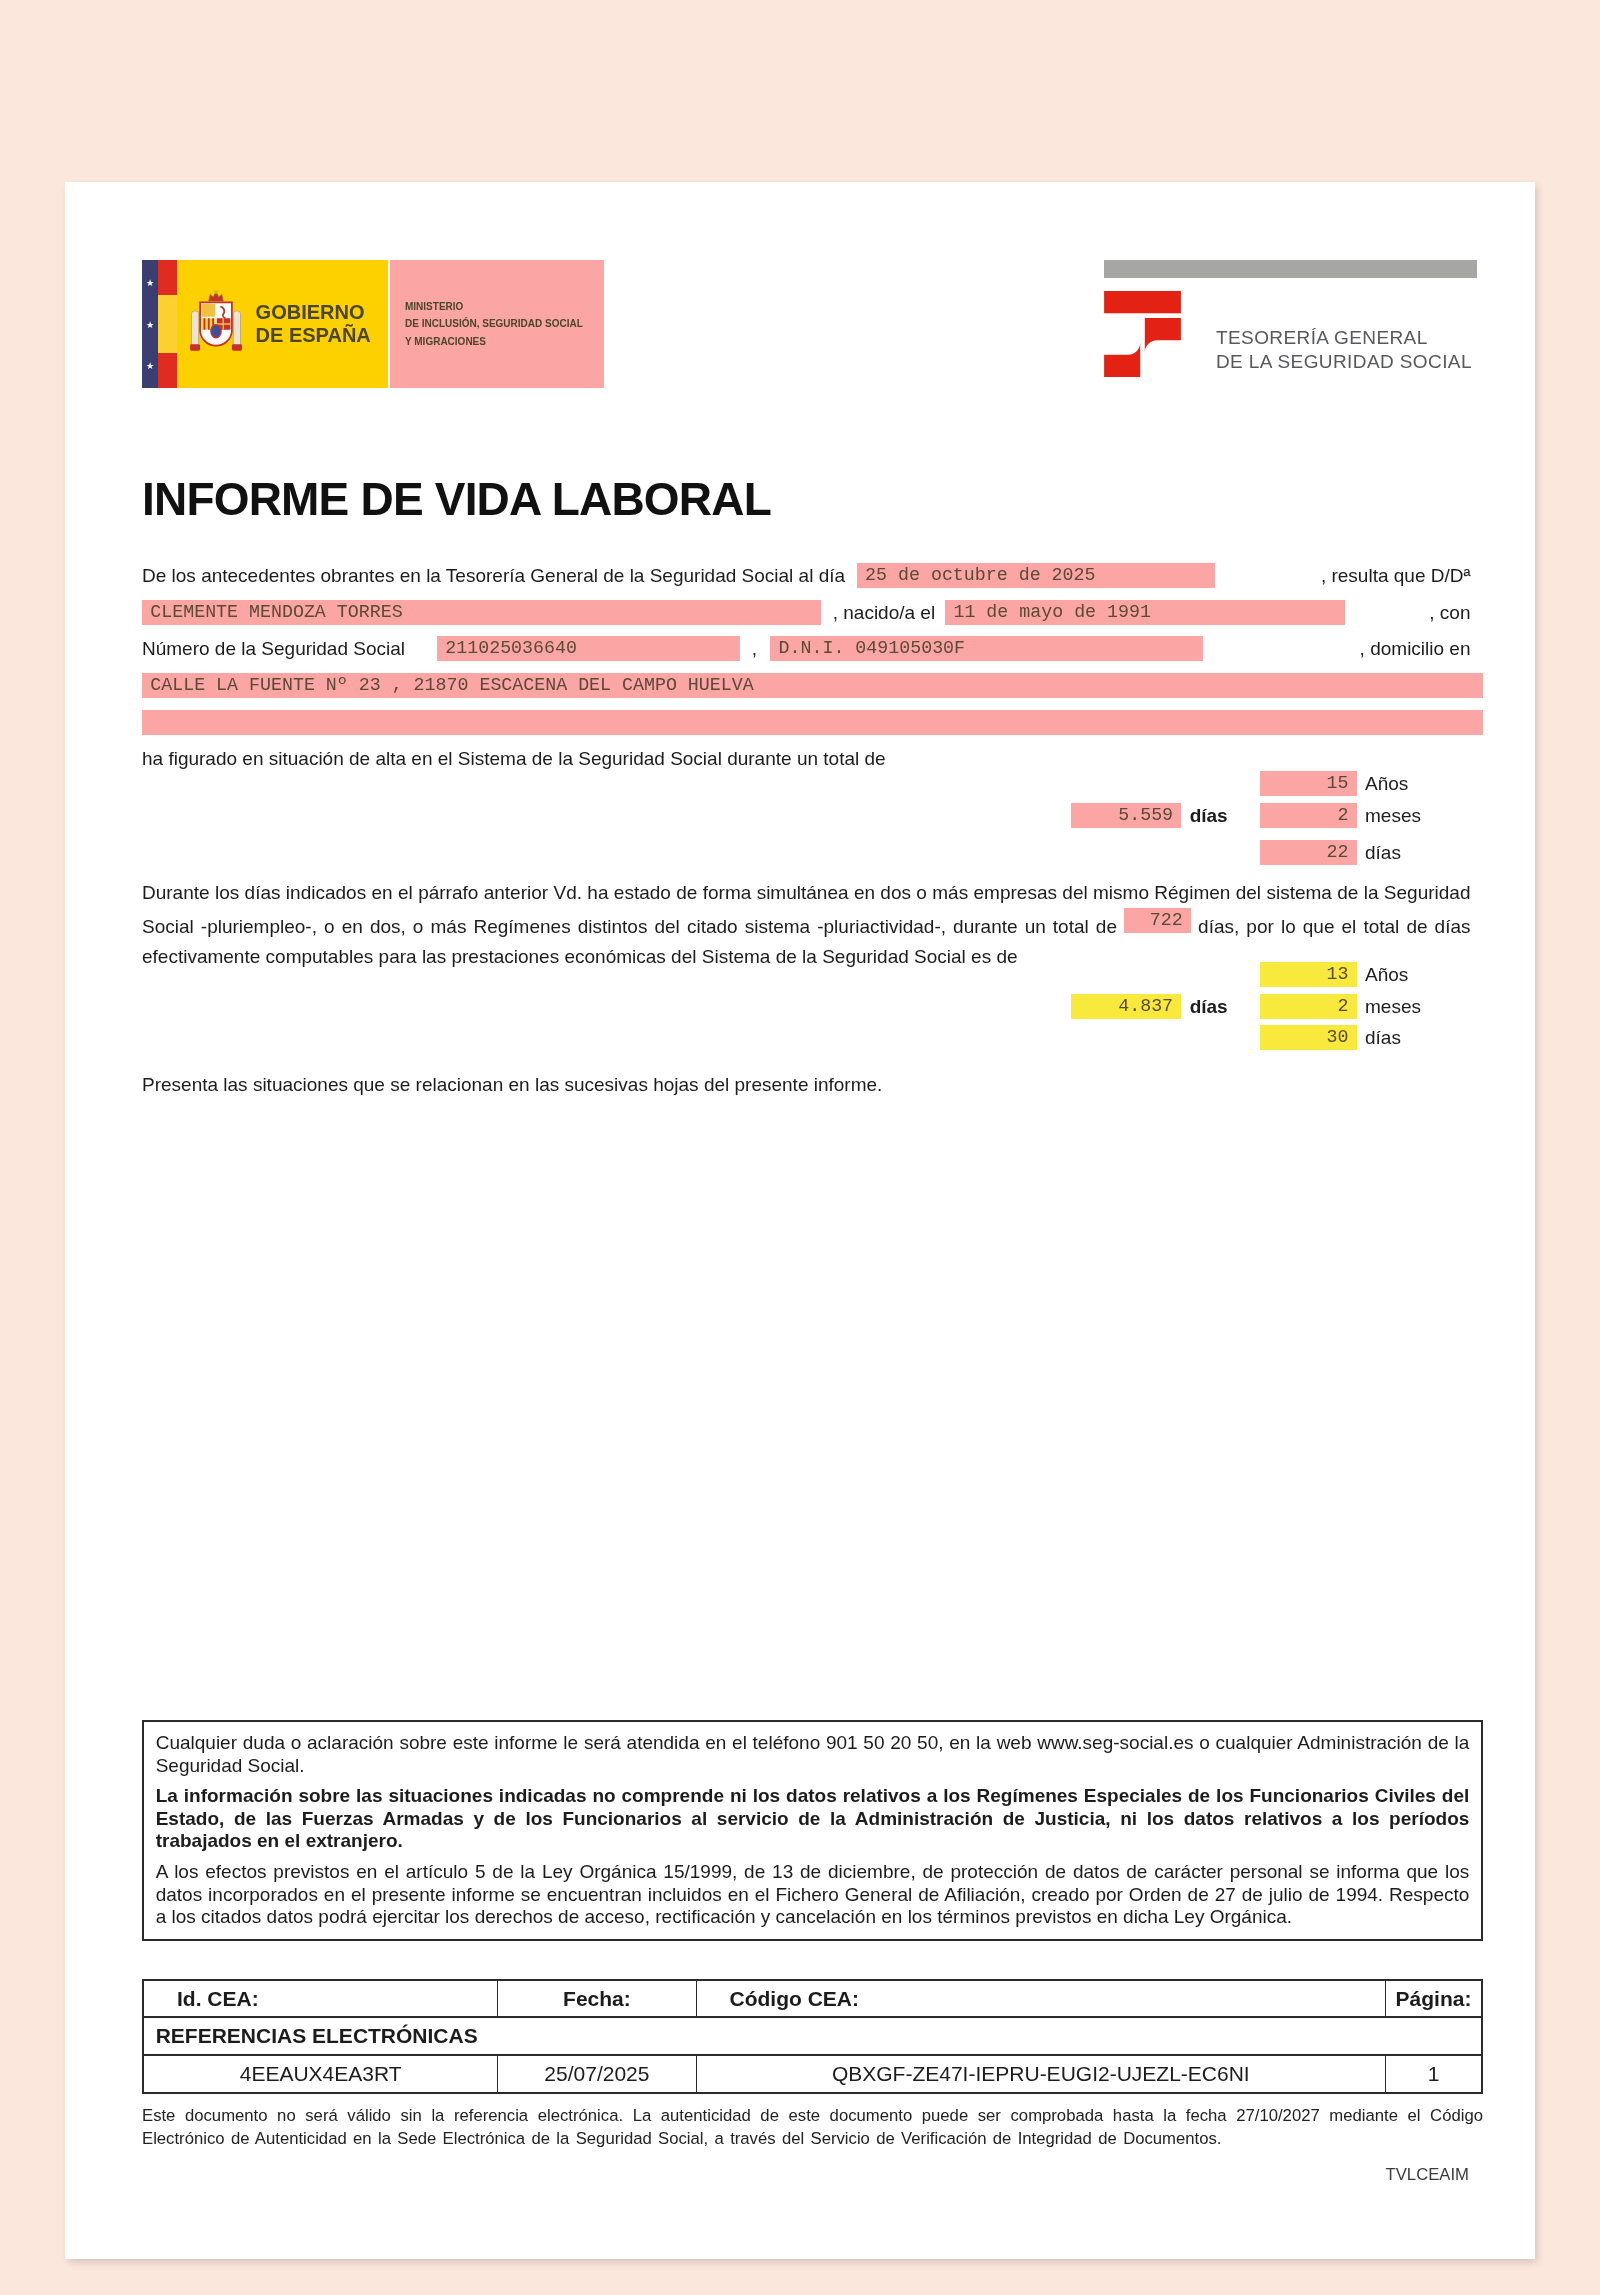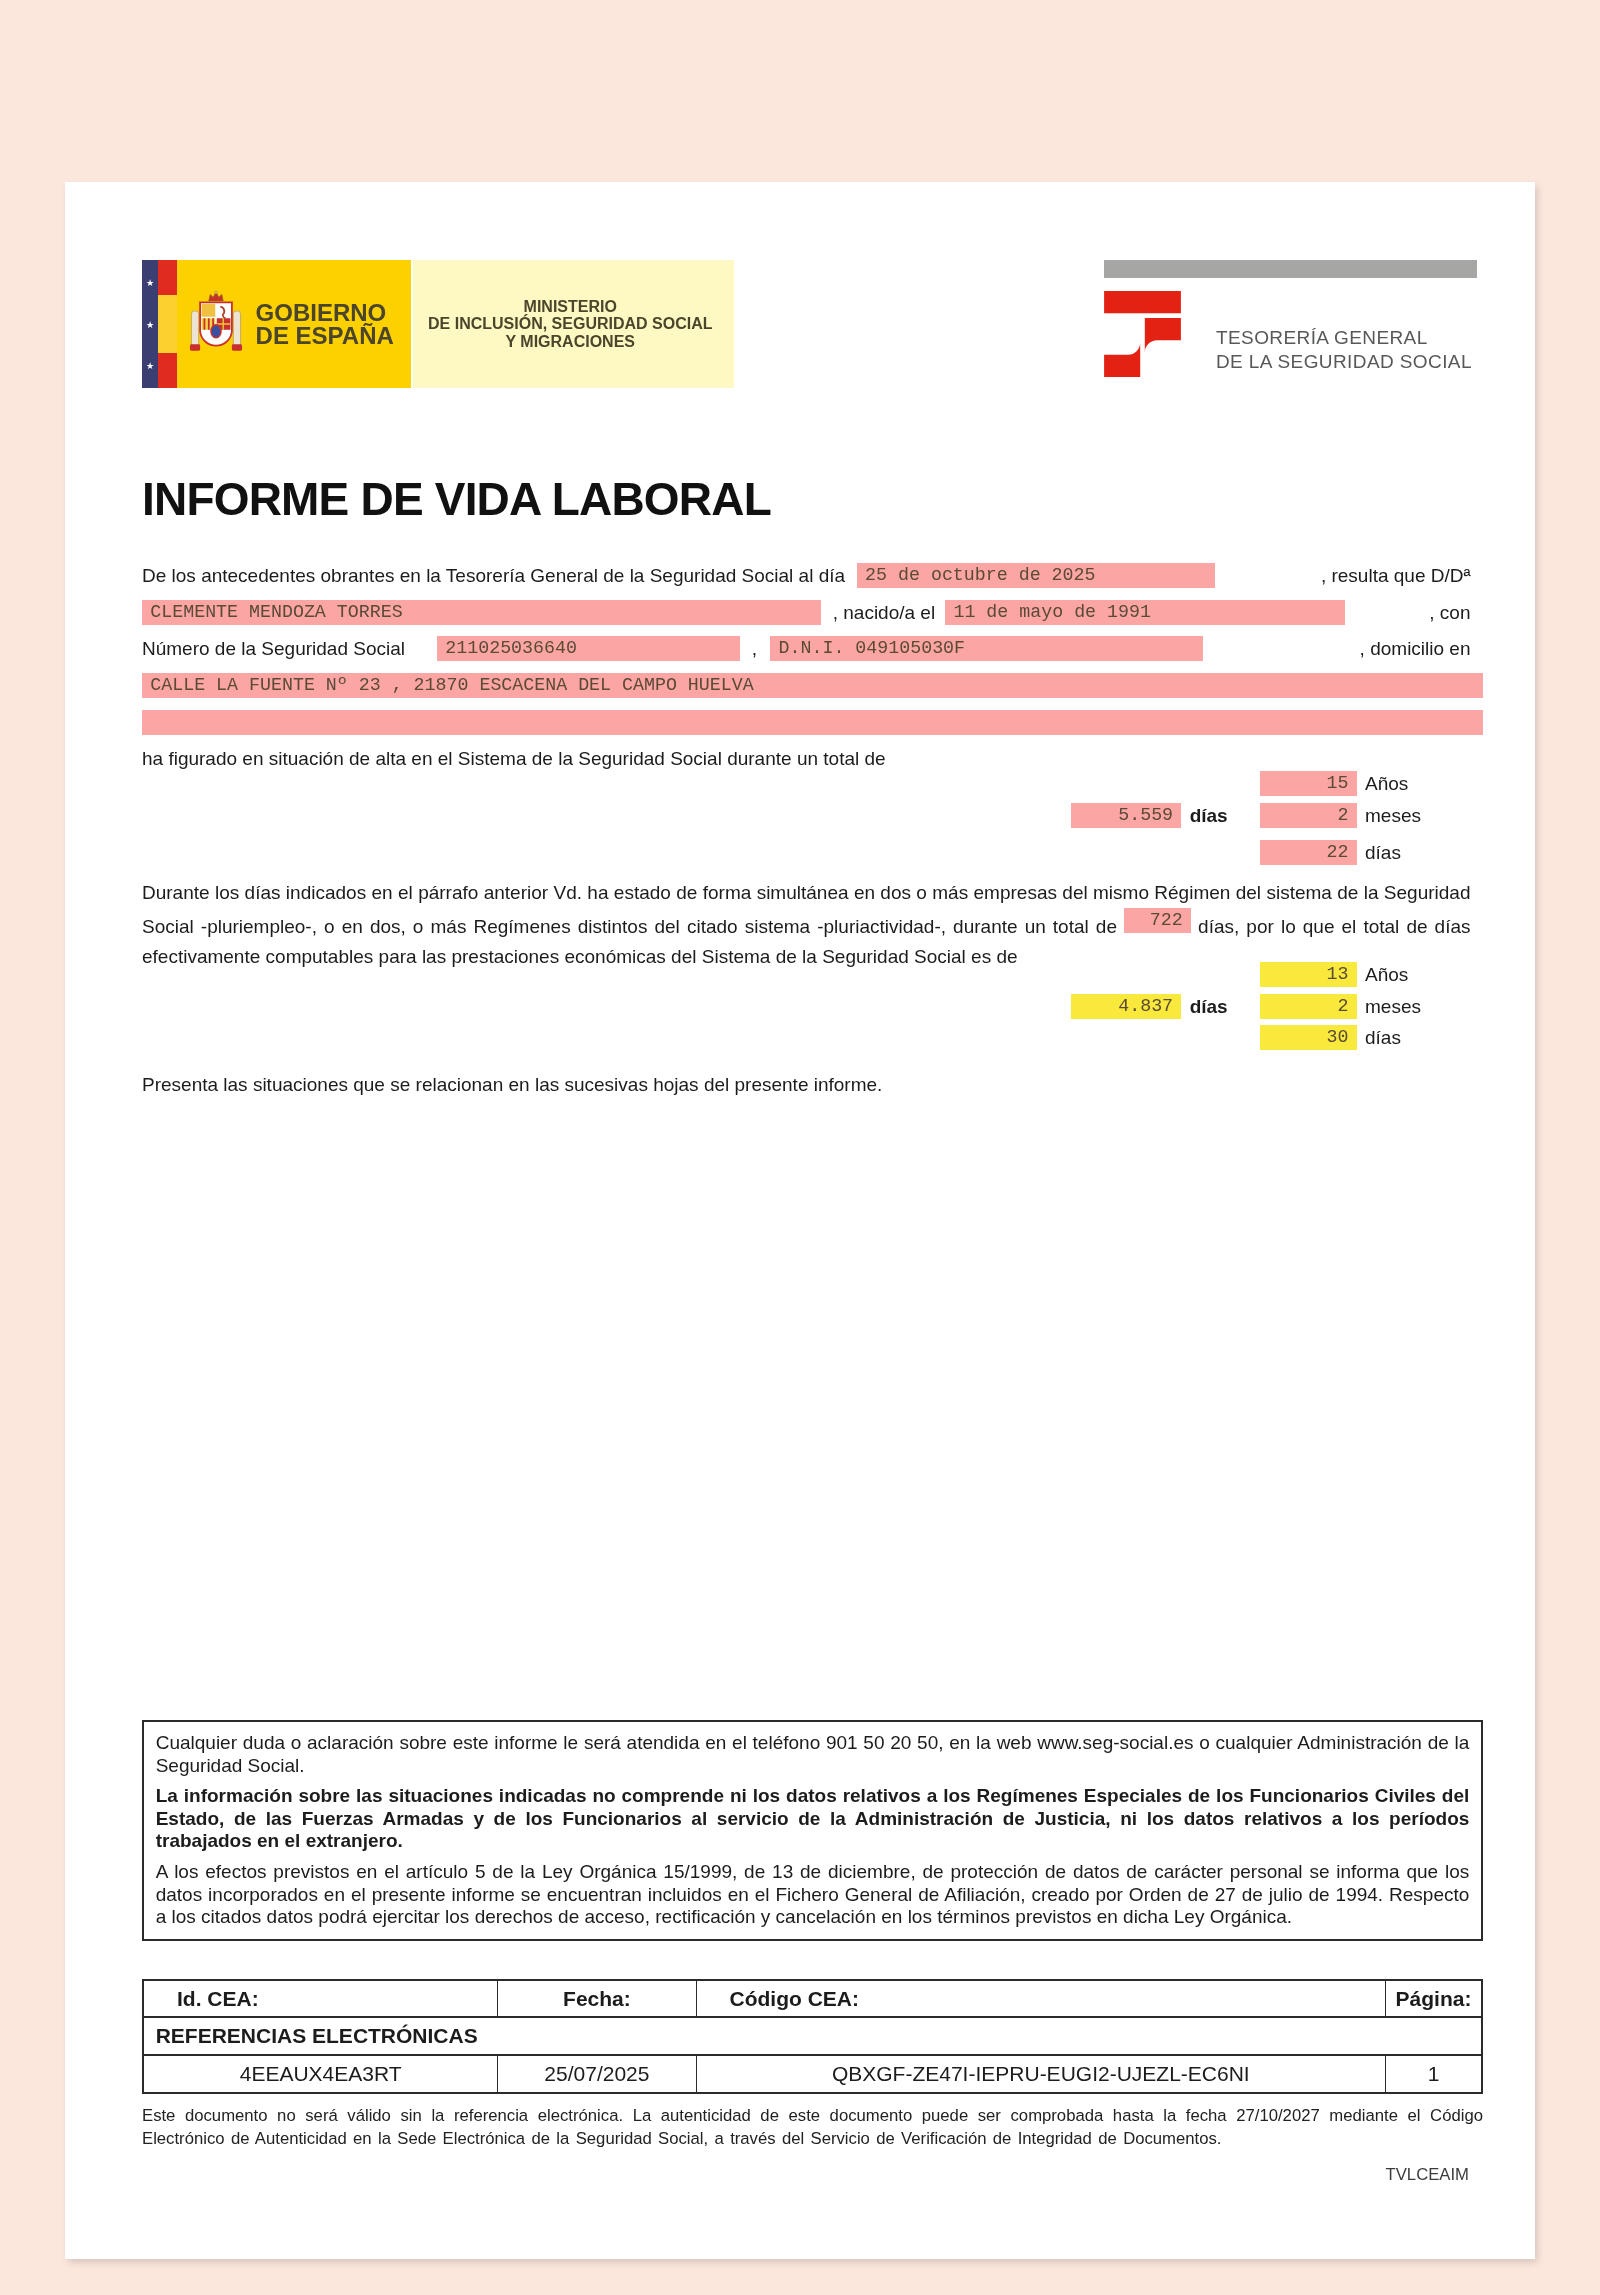--- a/index.html
+++ b/index.html
@@ -24,25 +24,25 @@
   .flag-blue {
     width:16px; background:#3a3e70; color:#fff;
     display:flex; flex-direction:column; justify-content:space-between; align-items:center;
     font-size:9.2px; padding:16.7px 0; box-sizing:border-box;
   }
   .flag-tricolor {
     width:19px;
     background:linear-gradient(180deg,#e02b20 0 27%,#fcd02f 27% 73%,#e02b20 73% 100%);
   }
   .gov-main { background:#fdd000; display:flex; align-items:center; padding:0 16.7px 0 13.3px; }
-  .gov-text { margin-left:13.3px; font-weight:bold; font-size:24px; line-height:23px; color:#4a452b; }
+  .gov-text { margin-left:13.3px; font-weight:bold; font-size:20px; line-height:23px; color:#4a452b; }
   .gov-text span { display:block; }
   .gov-divider { width:2.5px; background:#ffffff; }
-  .ministry { background:#fef9c3; display:flex; flex-direction:column; justify-content:center;
-    padding:0 21.7px 0 15px; font-weight:bold; font-size:16px; line-height:17.5px; color:#4a452b;align-items:center; }
+  .ministry { background:#fca5a5; display:flex; flex-direction:column; justify-content:center;
+    padding:0 21.7px 0 15px; font-weight:bold; font-size:10px; line-height:17.5px; color:#4a452b; }
 
   .tgss-logo { width:373px; margin-top:0; }
   .tgss-bar { height:18.3px; background:#a6a6a5; margin-bottom:12.5px; }
   .tgss-body { display:flex; }
   .tgss-name { margin-left:35px; margin-top:35px; font-size:19px; line-height:24px;
     color:#57585a; letter-spacing:0.4px; }
   .tgss-name span { display:block; }
 
   
   .doc-title { margin:85px 0 0 77px; font-size:46px; font-weight:bold;

